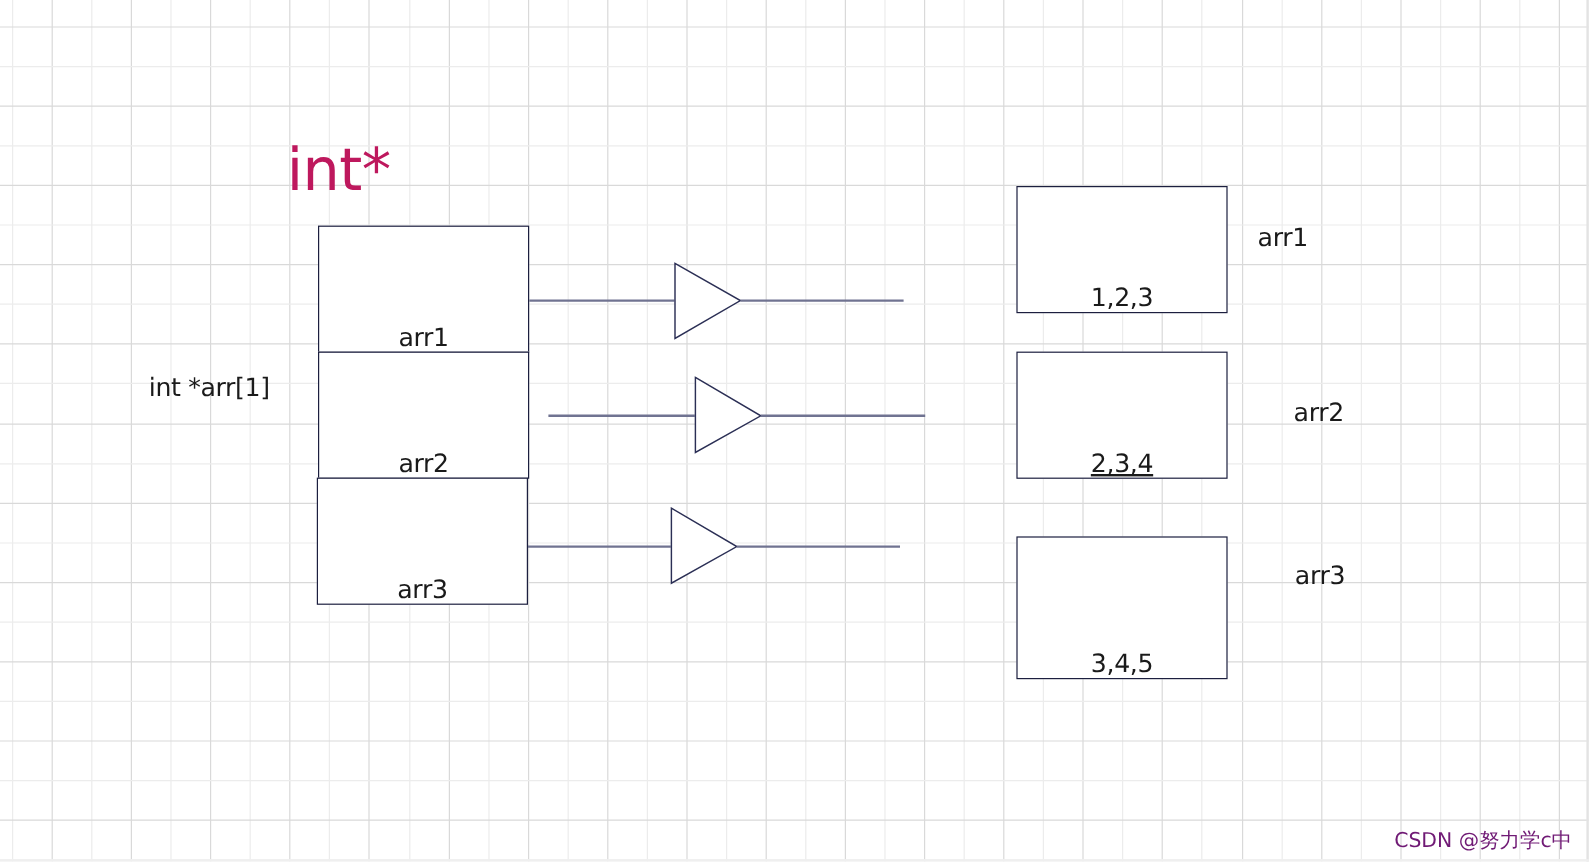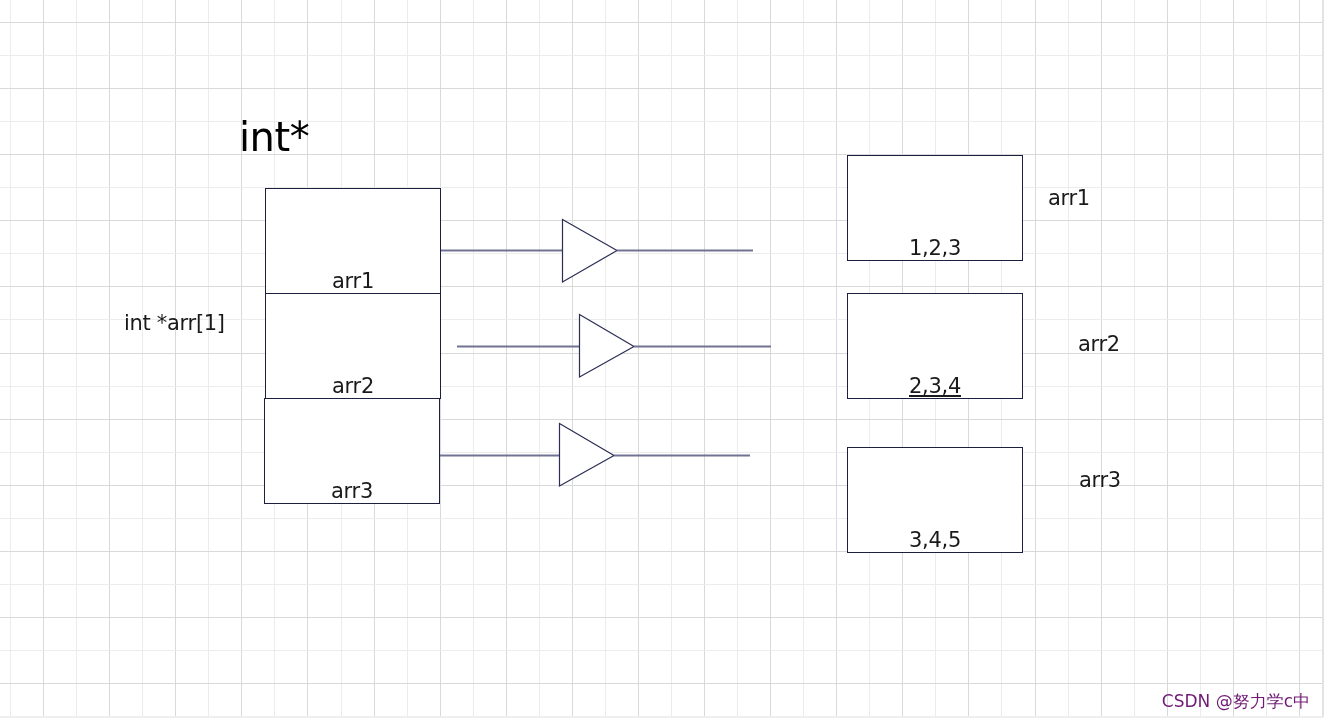--- a/index.html
+++ b/index.html
@@ -53,42 +53,42 @@
     .label {
       position: absolute;
       font-size: 21px;
       color: #1a1a1a;
       white-space: nowrap;
       letter-spacing: -0.3px;
       line-height: 1;
     }
     .big-label {
       position: absolute;
-      font-size: 40px;
-      color: #000000;
+      font-size: 49px;
+      color: #be185d;
       white-space: nowrap;
       line-height: 1;
       letter-spacing: -0.5px;
     }
     .watermark {
       position: absolute;
       right: 14px;
       bottom: 8px;
       font-size: 17px;
       color: #9a9a9a;
       white-space: nowrap;
       line-height: 1;
     }
     #left-box-1 { left: 265px; top: 188px; width: 176px; height: 106px; }
     #left-box-2 { left: 265px; top: 293px; width: 176px; height: 106px; }
     #left-box-3 { left: 264px; top: 398px; width: 176px; height: 106px; }
 
     #right-box-1 { left: 847px; top: 155px; width: 176px; height: 106px; }
     #right-box-2 { left: 847px; top: 293px; width: 176px; height: 106px; }
-    #right-box-3 { left: 847px; top: 447px; width: 176px; height: 106px; }
+    #right-box-3 { left: 847px; top: 447px; width: 176px; height: 119px; }
 
     #int-star { left: 239px; top: 117px; }
     #decl-label { left: 124px; top: 313px; }
     #right-label-1 { left: 1048px; top: 188px; }
     #right-label-2 { left: 1078px; top: 334px; }
     #right-label-3 { left: 1079px; top: 470px; }
   </style>
 </head>
 <body style="background-color: rgb(255, 255, 255);">
 

